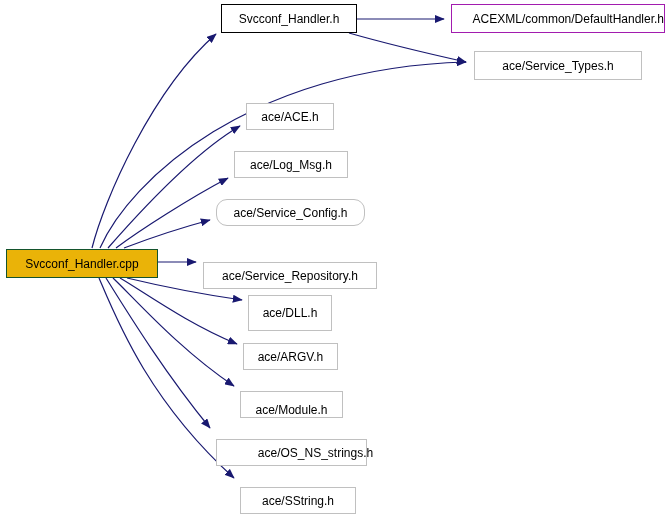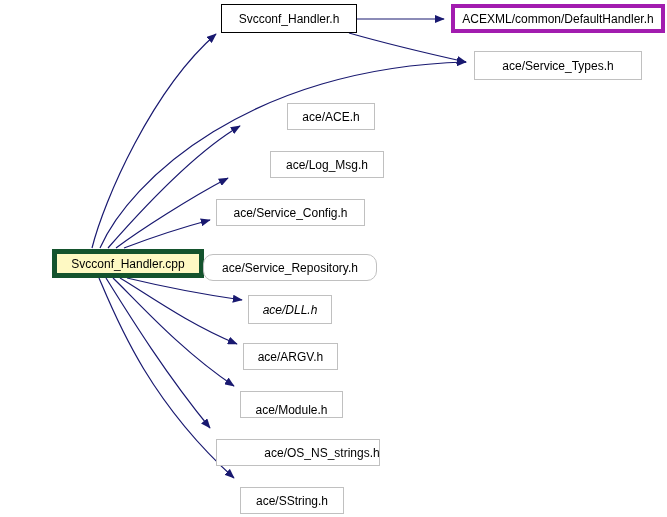--- a/index.html
+++ b/index.html
@@ -1,22 +1,22 @@
 <!DOCTYPE html>
 <html><head>
 <meta charset="utf-8">
 <style>
   html,body{margin:0;padding:0;background:#ffffff;}
   body{width:667px;height:517px;overflow:hidden;font-family:"Liberation Sans",sans-serif;}
   #canvas{position:relative;width:667px;height:517px;}
   svg#edges{position:absolute;left:0;top:0;width:667px;height:517px;}
   .node{position:absolute;box-sizing:border-box;display:flex;align-items:center;justify-content:center;background:#ffffff;border:1px solid #c0c0c0;font-size:12px;color:#000;white-space:nowrap;letter-spacing:0px;}
   .node.black{border:1px solid #000000;}
-  .node.red{border:4px solid #a21caf;}
-  .node.filled{background:#fef9c3;border:5px solid #14532d;margin-left:46px;}
+  .node.red{border:1px solid #a21caf;justify-content:flex-end;}
+  .node.filled{background:#eab308;border:1px solid #14532d;}
   .node span{pointer-events:none;}
 </style>
 </head>
 <body>
 
 <div id="canvas">
   <svg id="edges" viewBox="0 0 667 517" xmlns="http://www.w3.org/2000/svg">
     <defs>
       <marker id="ah" markerWidth="10" markerHeight="8" refX="9.2" refY="4" orient="auto" markerUnits="userSpaceOnUse">
         <path d="M0,0 L10,4 L0,8 z" fill="#191970"></path>
@@ -44,41 +44,41 @@
       </div>
       <div class="node black" style="left: 221px; top: 4px; width: 136px; height: 29px;">
         <span>Svcconf_Handler.h</span>
       </div>
       <div class="node red" style="left: 451px; top: 4px; width: 214px; height: 29px;">
         <span>ACEXML/common/DefaultHandler.h</span>
       </div>
       <div class="node" style="left: 474px; top: 51px; width: 168px; height: 29px;">
         <span>ace/Service_Types.h</span>
       </div>
-      <div class="node" style="left: 246px; top: 103px; width: 88px; height: 27px; margin-left: 41px;">
+      <div class="node" style="left: 246px; top: 103px; width: 88px; height: 27px;">
         <span>ace/ACE.h</span>
       </div>
-      <div class="node" style="left: 234px; top: 151px; width: 114px; height: 27px; margin-left: 36px;">
+      <div class="node" style="left: 234px; top: 151px; width: 114px; height: 27px;">
         <span>ace/Log_Msg.h</span>
       </div>
-      <div class="node" style="left: 216px; top: 199px; width: 149px; height: 27px;">
+      <div class="node" style="left: 216px; top: 199px; width: 149px; height: 27px; border-radius: 11px;">
         <span>ace/Service_Config.h</span>
       </div>
-      <div class="node" style="left: 203px; top: 254px; width: 174px; height: 27px; border-radius: 10px;">
+      <div class="node" style="left: 203px; top: 262px; width: 174px; height: 27px;">
         <span>ace/Service_Repository.h</span>
       </div>
-      <div class="node" style="left: 248px; top: 295px; width: 84px; height: 29px; font-style: italic;">
+      <div class="node" style="left: 248px; top: 295px; width: 84px; height: 36px;">
         <span>ace/DLL.h</span>
       </div>
       <div class="node" style="left: 243px; top: 343px; width: 95px; height: 27px;">
         <span>ace/ARGV.h</span>
       </div>
       <div class="node" style="left: 240px; top: 391px; width: 103px; height: 27px; align-items: flex-end;">
         <span>ace/Module.h</span>
       </div>
-      <div class="node" style="left: 216px; top: 439px; width: 164px; height: 27px; padding-left: 48px;">
+      <div class="node" style="left: 216px; top: 439px; width: 151px; height: 27px; padding-left: 48px;">
         <span>ace/OS_NS_strings.h</span>
       </div>
-      <div class="node" style="left: 240px; top: 487px; width: 104px; height: 27px;">
+      <div class="node" style="left: 240px; top: 487px; width: 116px; height: 27px;">
         <span>ace/SString.h</span>
       </div>
     </div>
 </div>
 
 </body></html>

